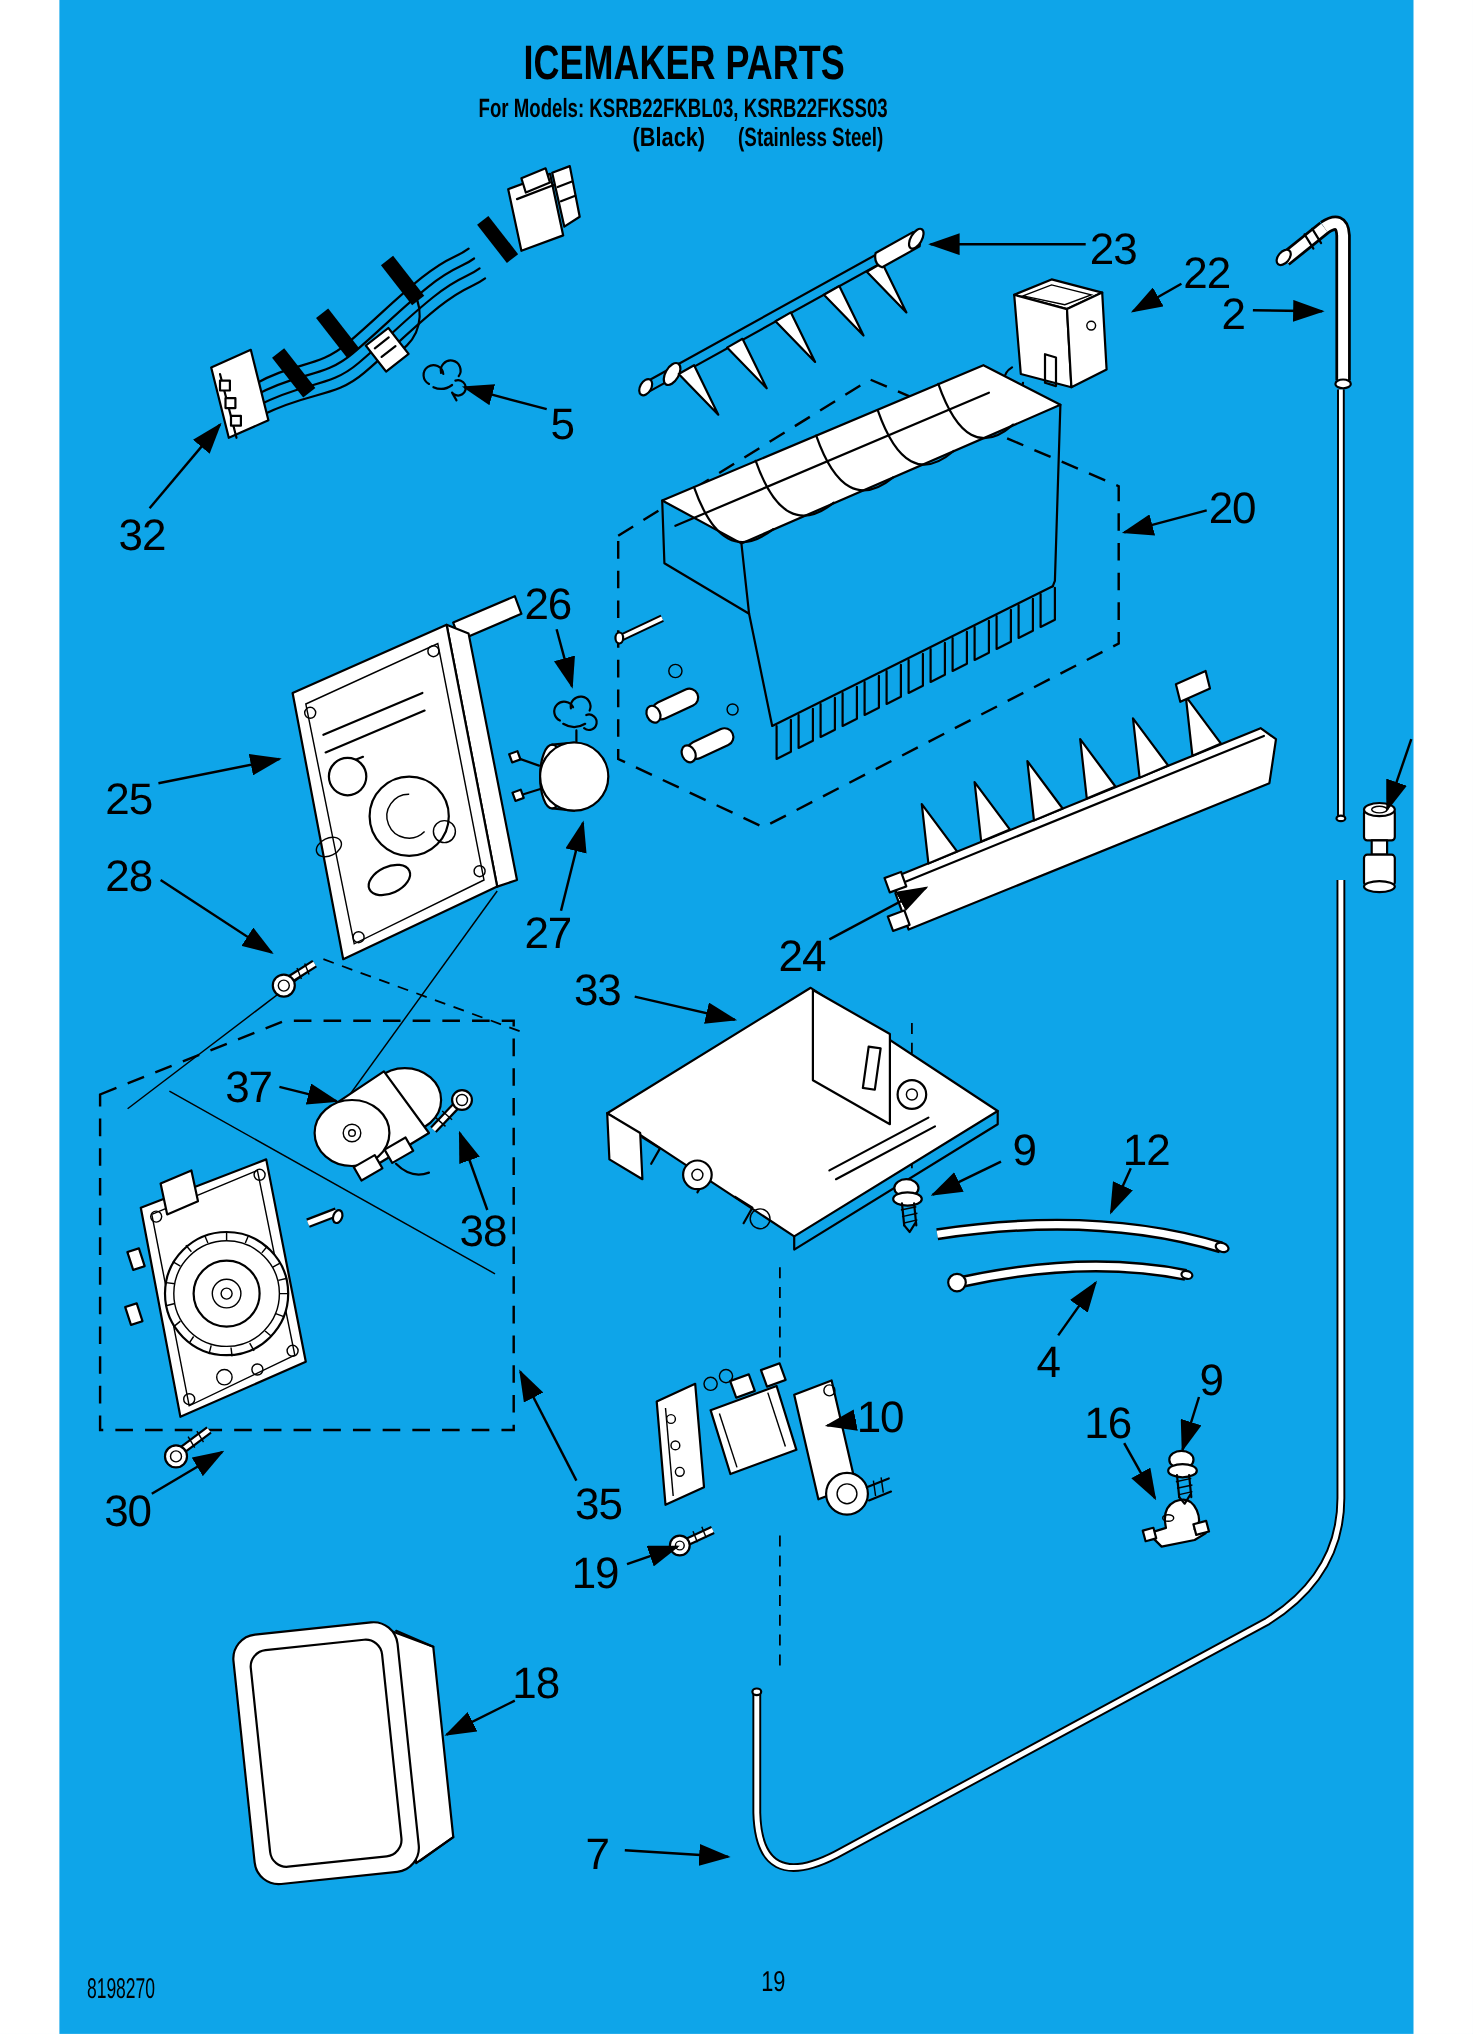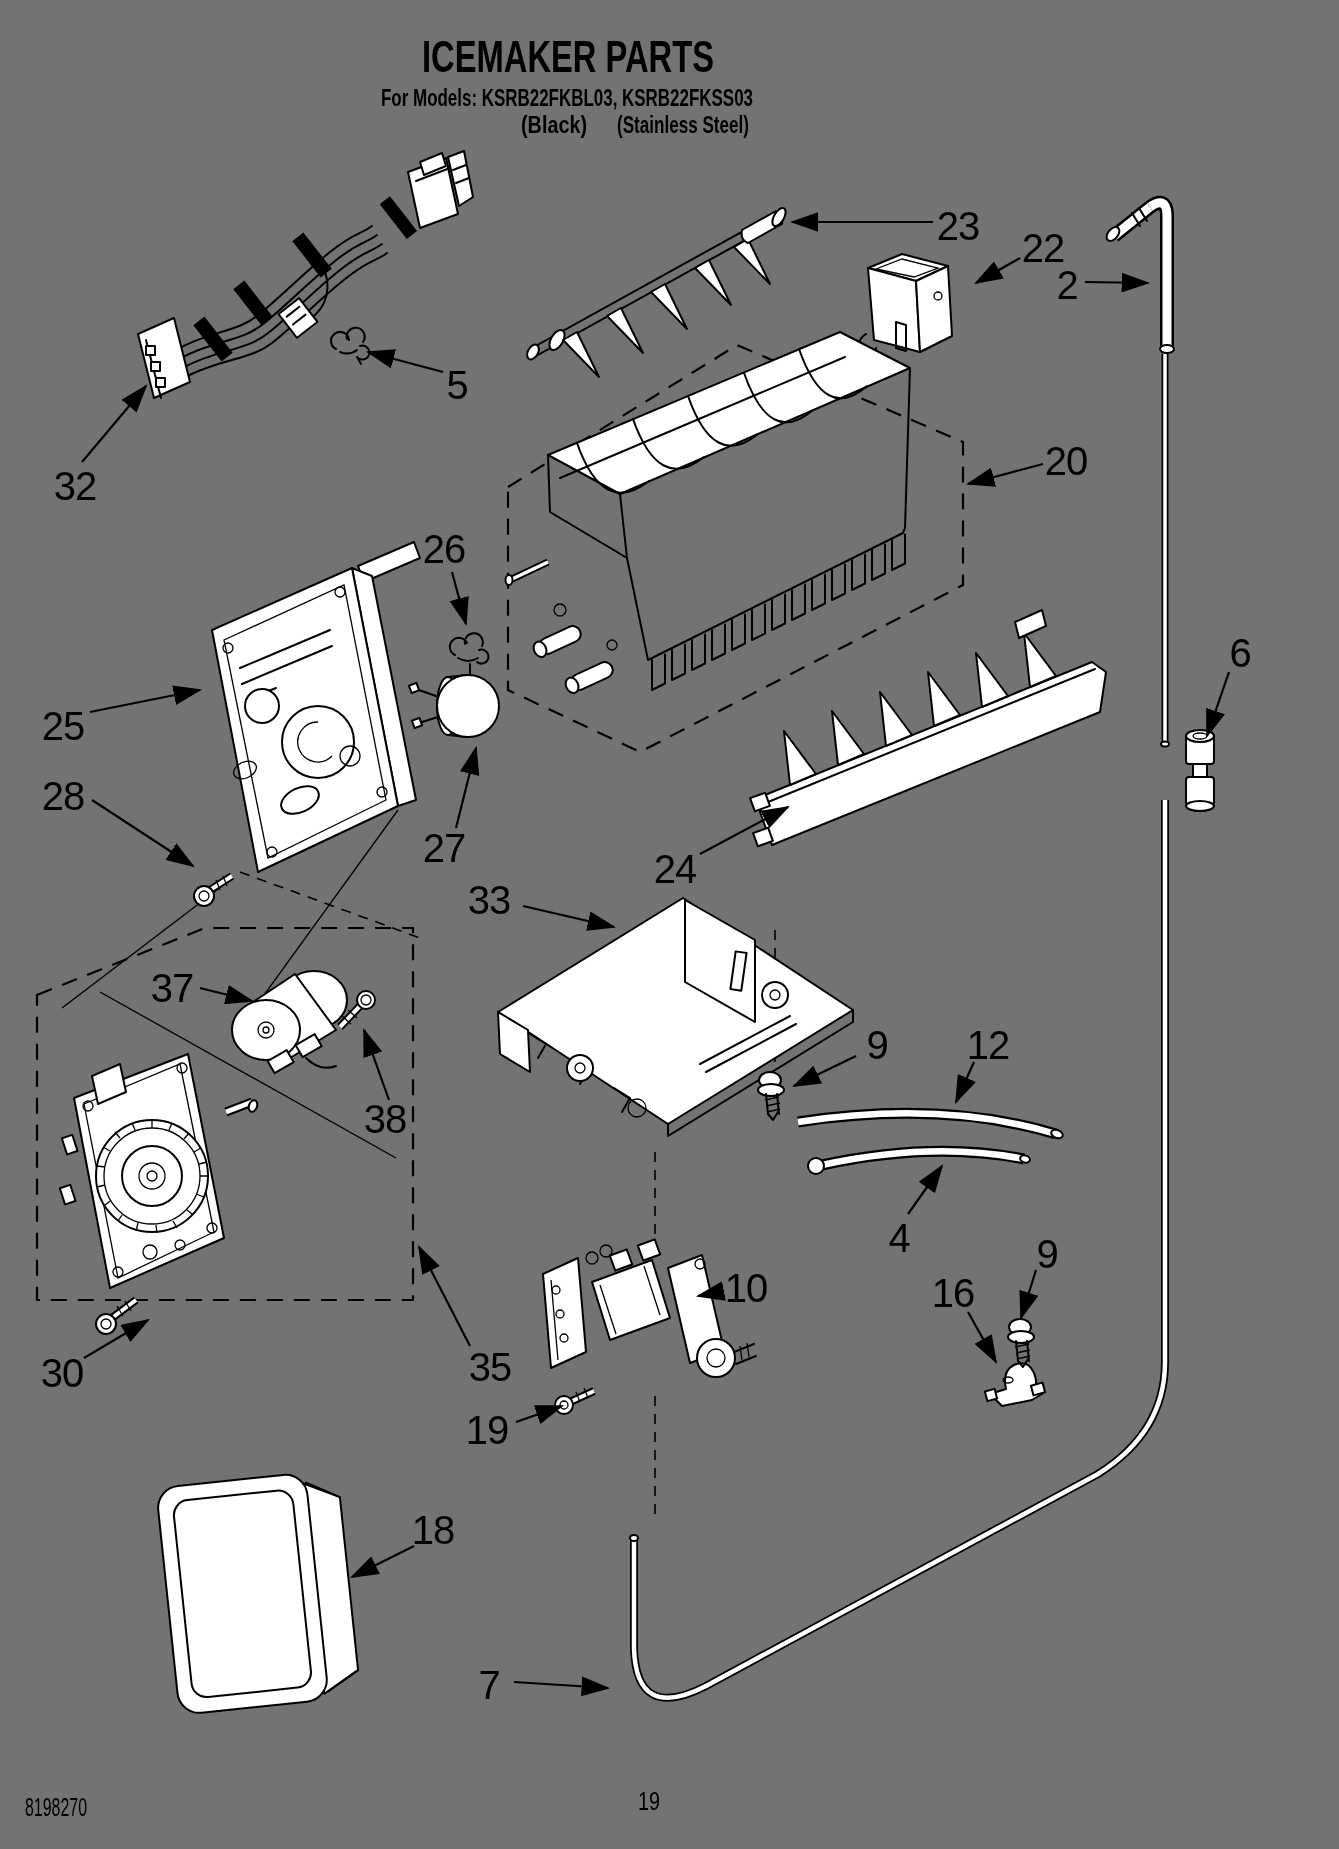--- a/index.html
+++ b/index.html
@@ -1,16 +1,16 @@
 <!DOCTYPE html>
 <html><head>
 <meta charset="utf-8">
 <style>
   html,body{margin:0;padding:0;background:#ffffff;}
-  .page{position:relative;width:1339px;height:1849px;background:#737373;margin:0 auto;overflow:hidden;}
+  .page{position:relative;width:1231px;height:1849px;background:#0ea5e9;margin:0 auto;overflow:hidden;}
   svg{display:block;}
   text{font-family:"Liberation Sans","DejaVu Sans",sans-serif;fill:#000;}
   .title{font-size:44px;font-weight:bold;}
   .sub{font-size:24px;font-weight:bold;}
   .callout{font-size:40px;letter-spacing:-1px;}
   .foot{font-size:26px;}
   .ln{stroke:#000;stroke-width:2;fill:none;stroke-linecap:round;stroke-linejoin:round;}
   .fw{stroke:#000;stroke-width:2;fill:#fff;stroke-linejoin:round;}
   .thin{stroke:#000;stroke-width:1.3;fill:none;}
   .dash{stroke:#000;stroke-width:2.2;fill:none;stroke-dasharray:16 11;}

